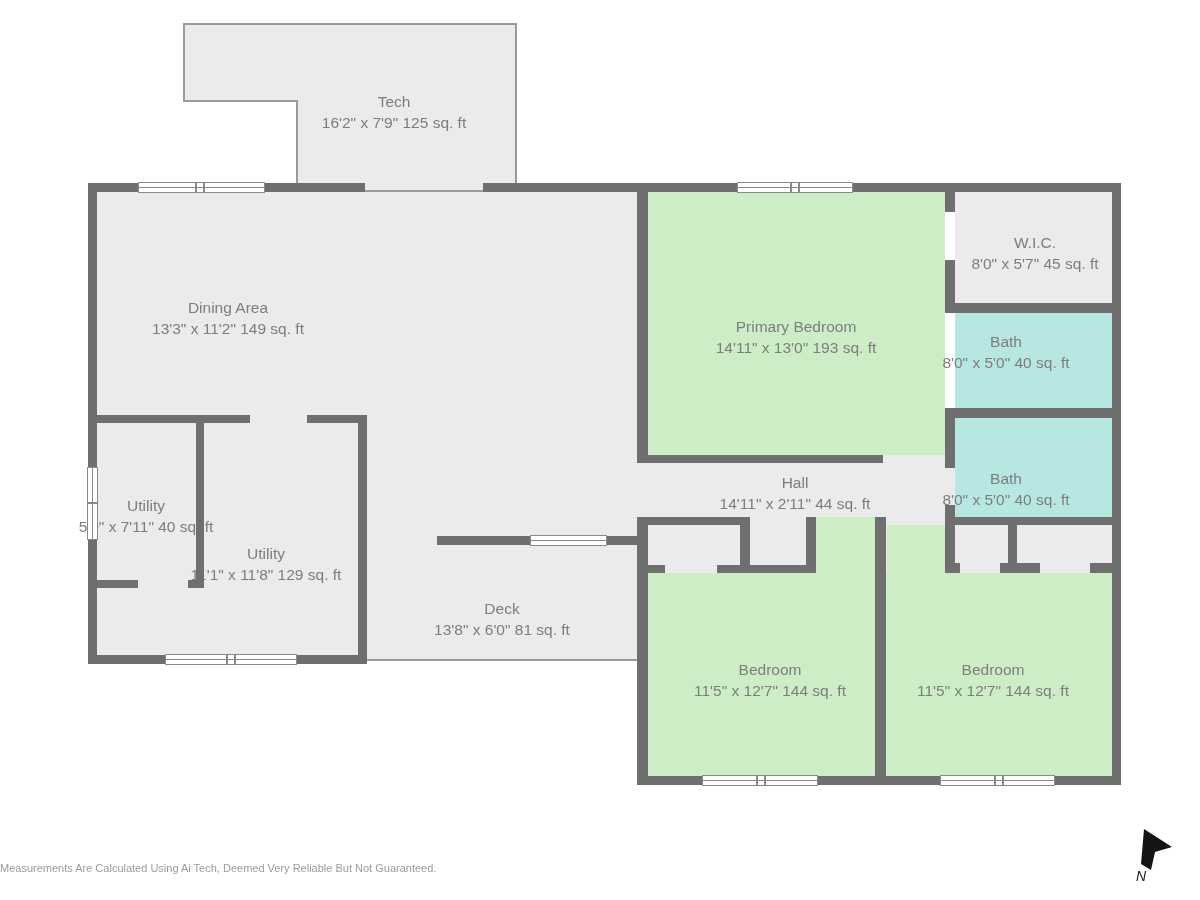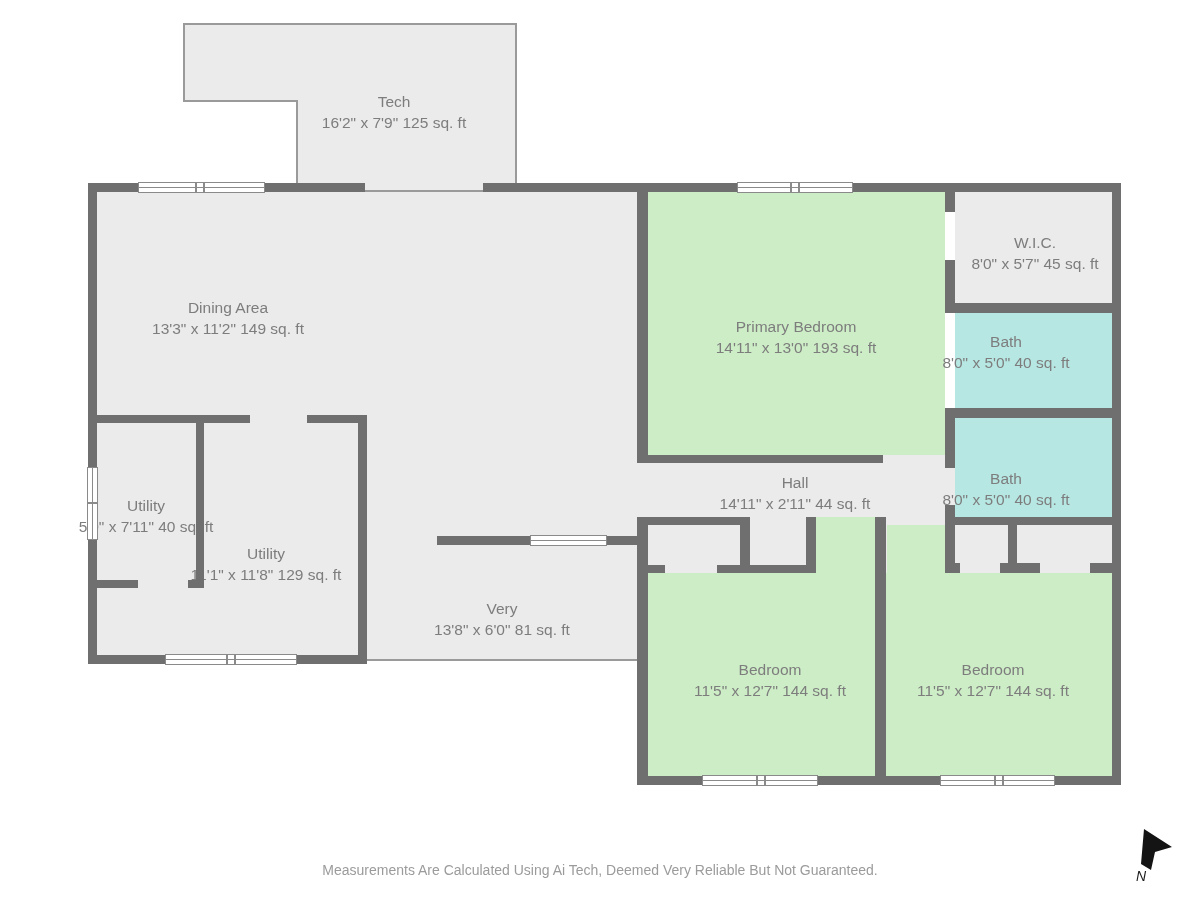--- a/index.html
+++ b/index.html
@@ -19,22 +19,22 @@
   .deck-notch{position:absolute;left:183px;top:100px;width:115px;height:92px;background:#fff;
               border-top:2px solid var(--edge,#9a9a9a);border-right:2px solid var(--edge,#9a9a9a);
               box-sizing:border-box;z-index:6;}
   .window{position:absolute;background:#fff;border:1px solid #8a8a8a;box-sizing:border-box;z-index:50;}
   .window.h::after{content:"";position:absolute;left:0;right:0;top:4px;border-top:1px solid #8a8a8a;}
   .window.v::after{content:"";position:absolute;top:0;bottom:0;left:4px;border-left:1px solid #8a8a8a;}
   .mull{position:absolute;top:0;bottom:0;width:2px;background:#8a8a8a;}
   .mullh{position:absolute;left:0;right:0;height:2px;background:#8a8a8a;}
   .porch-edge{position:absolute;left:362px;top:659px;width:286px;height:2px;
               background:var(--edge,#9a9a9a);z-index:20;}
-  .disclaimer{position:absolute;left:0;top:862px;width:1200px;text-align:center;
-              font-size:14px;color:var(--muted-text,#9b9b9b);z-index:60;}
+  .disclaimer{position:absolute;left:0;top:862px;width:1200px;
+              font-size:11px;color:var(--muted-text,#9b9b9b);z-index:60;}
   .logo{position:absolute;left:2px;top:856px;width:133px;height:44px;
         background:var(--logo-bg,#56575b);z-index:60;overflow:hidden;}
   .logo-line{position:absolute;left:5px;top:9px;font-size:23px;font-weight:bold;
              letter-spacing:-0.5px;transform:scaleX(0.84);transform-origin:left center;white-space:nowrap;}
   .logo-georgia{color:#f4f4f4;}
   .logo-mls{color:var(--logo-gold,#b3995f);}
   .logo-sub{position:absolute;left:0;top:34px;width:133px;text-align:center;font-size:6.5px;
             letter-spacing:2.2px;color:var(--logo-gold,#b3995f);}
   .north{position:absolute;left:1128px;top:826px;width:48px;height:62px;z-index:60;}
   .north-n{position:absolute;left:8px;top:42px;font-size:14px;font-style:italic;color:#1a1a1a;}
@@ -92,21 +92,21 @@
   </div>
   <div class="room-label" style="left:-4px;top:495px">
     <div>Utility</div>
     <div>5'0" x 7'11" 40 sq. ft</div>
   </div>
   <div class="room-label" style="left:116px;top:543px">
     <div>Utility</div>
     <div>11'1" x 11'8" 129 sq. ft</div>
   </div>
   <div class="room-label" style="left:352px;top:598px">
-    <div>Very</div>
+    <div>Deck</div>
     <div>13'8" x 6'0" 81 sq. ft</div>
   </div>
   <div class="room-label" style="left:620px;top:659px">
     <div>Bedroom</div>
     <div>11'5" x 12'7" 144 sq. ft</div>
   </div>
   <div class="room-label" style="left:843px;top:659px">
     <div>Bedroom</div>
     <div>11'5" x 12'7" 144 sq. ft</div>
   </div>

